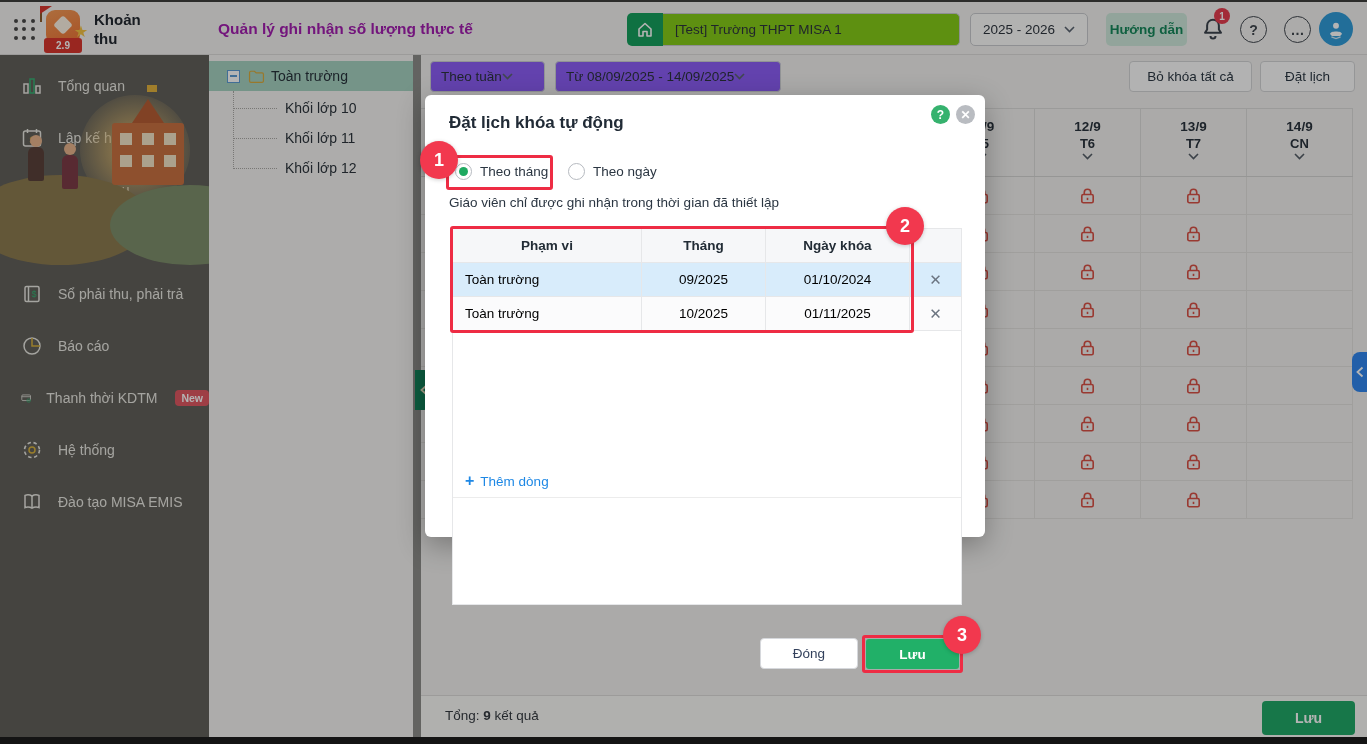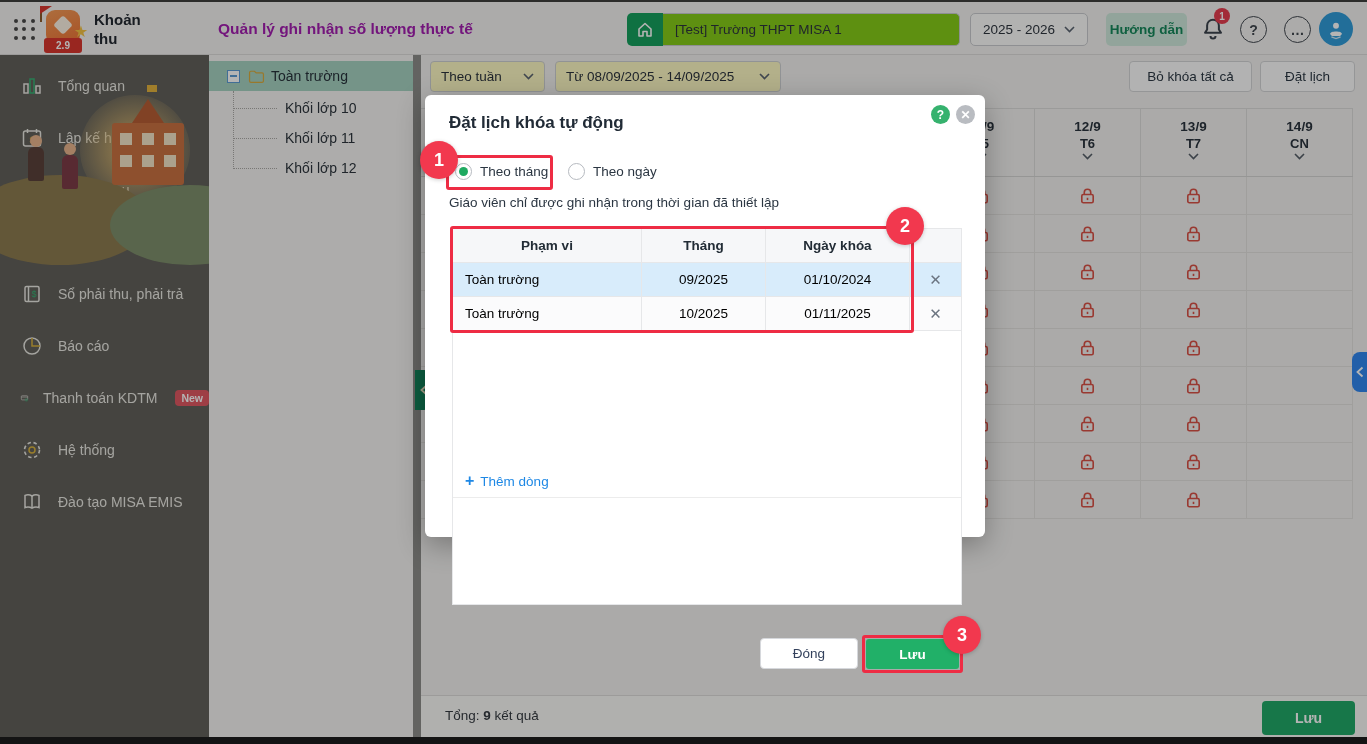--- a/index.html
+++ b/index.html
@@ -60,21 +60,21 @@
   .tree-child { position:absolute; left:0; width:224px; height:30px; display:flex; align-items:center; cursor:pointer; }
   .tree-child .lbl { position:absolute; left:76px; font-size:14px; color:#2b333b; }
   .dotline-v { position:absolute; left:24px; top:36px; width:0; height:78px; border-left:1px dotted #a9a8a5; }
   .dotline-h { position:absolute; left:24px; width:44px; height:0; border-top:1px dotted #a9a8a5; }
   #divider { left:413px; top:55px; width:8px; height:682px; background:#8c8b88; z-index:3; }
   .green-handle { left:415px; top:370px; width:17px; height:40px; background:#0f8359; border-radius:0 8px 8px 0; display:flex; align-items:center; justify-content:center; z-index:6; cursor:pointer; }
   .blue-handle { left:1352px; top:352px; width:15px; height:40px; background:#2e86f0; border-radius:8px 0 0 8px; display:flex; align-items:center; justify-content:center; z-index:6; cursor:pointer; }
 
   
   #main { left:421px; top:55px; width:946px; height:682px; background:#f2f1ef; z-index:2; }
-  .drop { position:absolute; height:31px; background:#fef9c3; border:1px solid #cdd0d3; border-radius:4px; display:flex; align-items:center; justify-content:space-between; padding:0 10px; font-size:13.5px; color:#2a323c; cursor:pointer; }
+  .drop { position:absolute; height:31px; background:#8b5cf6; border:1px solid #cdd0d3; border-radius:4px; display:flex; align-items:center; padding:0 10px; font-size:13.5px; color:#2a323c; cursor:pointer; }
   .tool-btn { position:absolute; top:6px; height:31px; background:#fdfdfc; border:1px solid #d3d4d6; border-radius:4px; display:flex; align-items:center; justify-content:center; font-size:13.5px; color:#2a3642; cursor:pointer; }
   .g-header { position:absolute; left:0; top:53px; width:932px; height:69px; border-top:1px solid #dcdcda; border-bottom:1px solid #d5d5d3; display:flex; }
   .g-hname { width:508px; border-right:1px solid #dcdcda; }
   .g-hcell { width:106px; border-right:1px solid #dcdcda; display:flex; flex-direction:column; align-items:center; padding-top:10px; gap:2px; }
   .g-hcell .d { font-size:13.5px; font-weight:bold; color:#28313b; }
   .g-hcell .w { font-size:13px; font-weight:bold; color:#28313b; }
   #grid-body { position:absolute; left:0; top:122px; width:932px; }
   .g-row { display:flex; height:38px; border-bottom:1px solid #e2e1df; }
   .g-cell { height:100%; }
   .g-name { width:508px; border-right:1px solid #e2e1df; }
@@ -226,21 +226,21 @@
       </svg>
     <span class="lbl">Báo cáo</span>
   </div>
   <div class="side-item" style="top:323px;">
     <svg width="24" height="24" viewBox="0 0 24 24">
         <rect x="3.5" y="6" width="17" height="11" rx="2" fill="none" stroke="#e9e8e2" stroke-width="1.5"></rect>
         <line x1="3.5" y1="9.5" x2="20.5" y2="9.5" stroke="#e9e8e2" stroke-width="1.5"></line>
         <circle cx="17" cy="17" r="3.4" fill="none" stroke="#35b073" stroke-width="1.4"></circle>
         <polyline points="15.5,17 16.7,18.2 18.6,15.9" fill="none" stroke="#35b073" stroke-width="1.4"></polyline>
       </svg>
-    <span class="lbl">Thanh toán KDTM</span>
+    <span class="lbl">Thanh thời KDTM</span>
     <span class="new-badge">New</span>
   </div>
   <div class="side-item" style="top:375px;">
     <svg width="24" height="24" viewBox="0 0 24 24">
         <circle cx="12" cy="12" r="7.5" fill="none" stroke="#e9e8e2" stroke-width="1.6" stroke-dasharray="3.5 2.6"></circle>
         <circle cx="12" cy="12" r="3" fill="none" stroke="#d9b23c" stroke-width="1.5"></circle>
       </svg>
     <span class="lbl">Hệ thống</span>
   </div>
   <div class="side-item" style="top:427px;">

